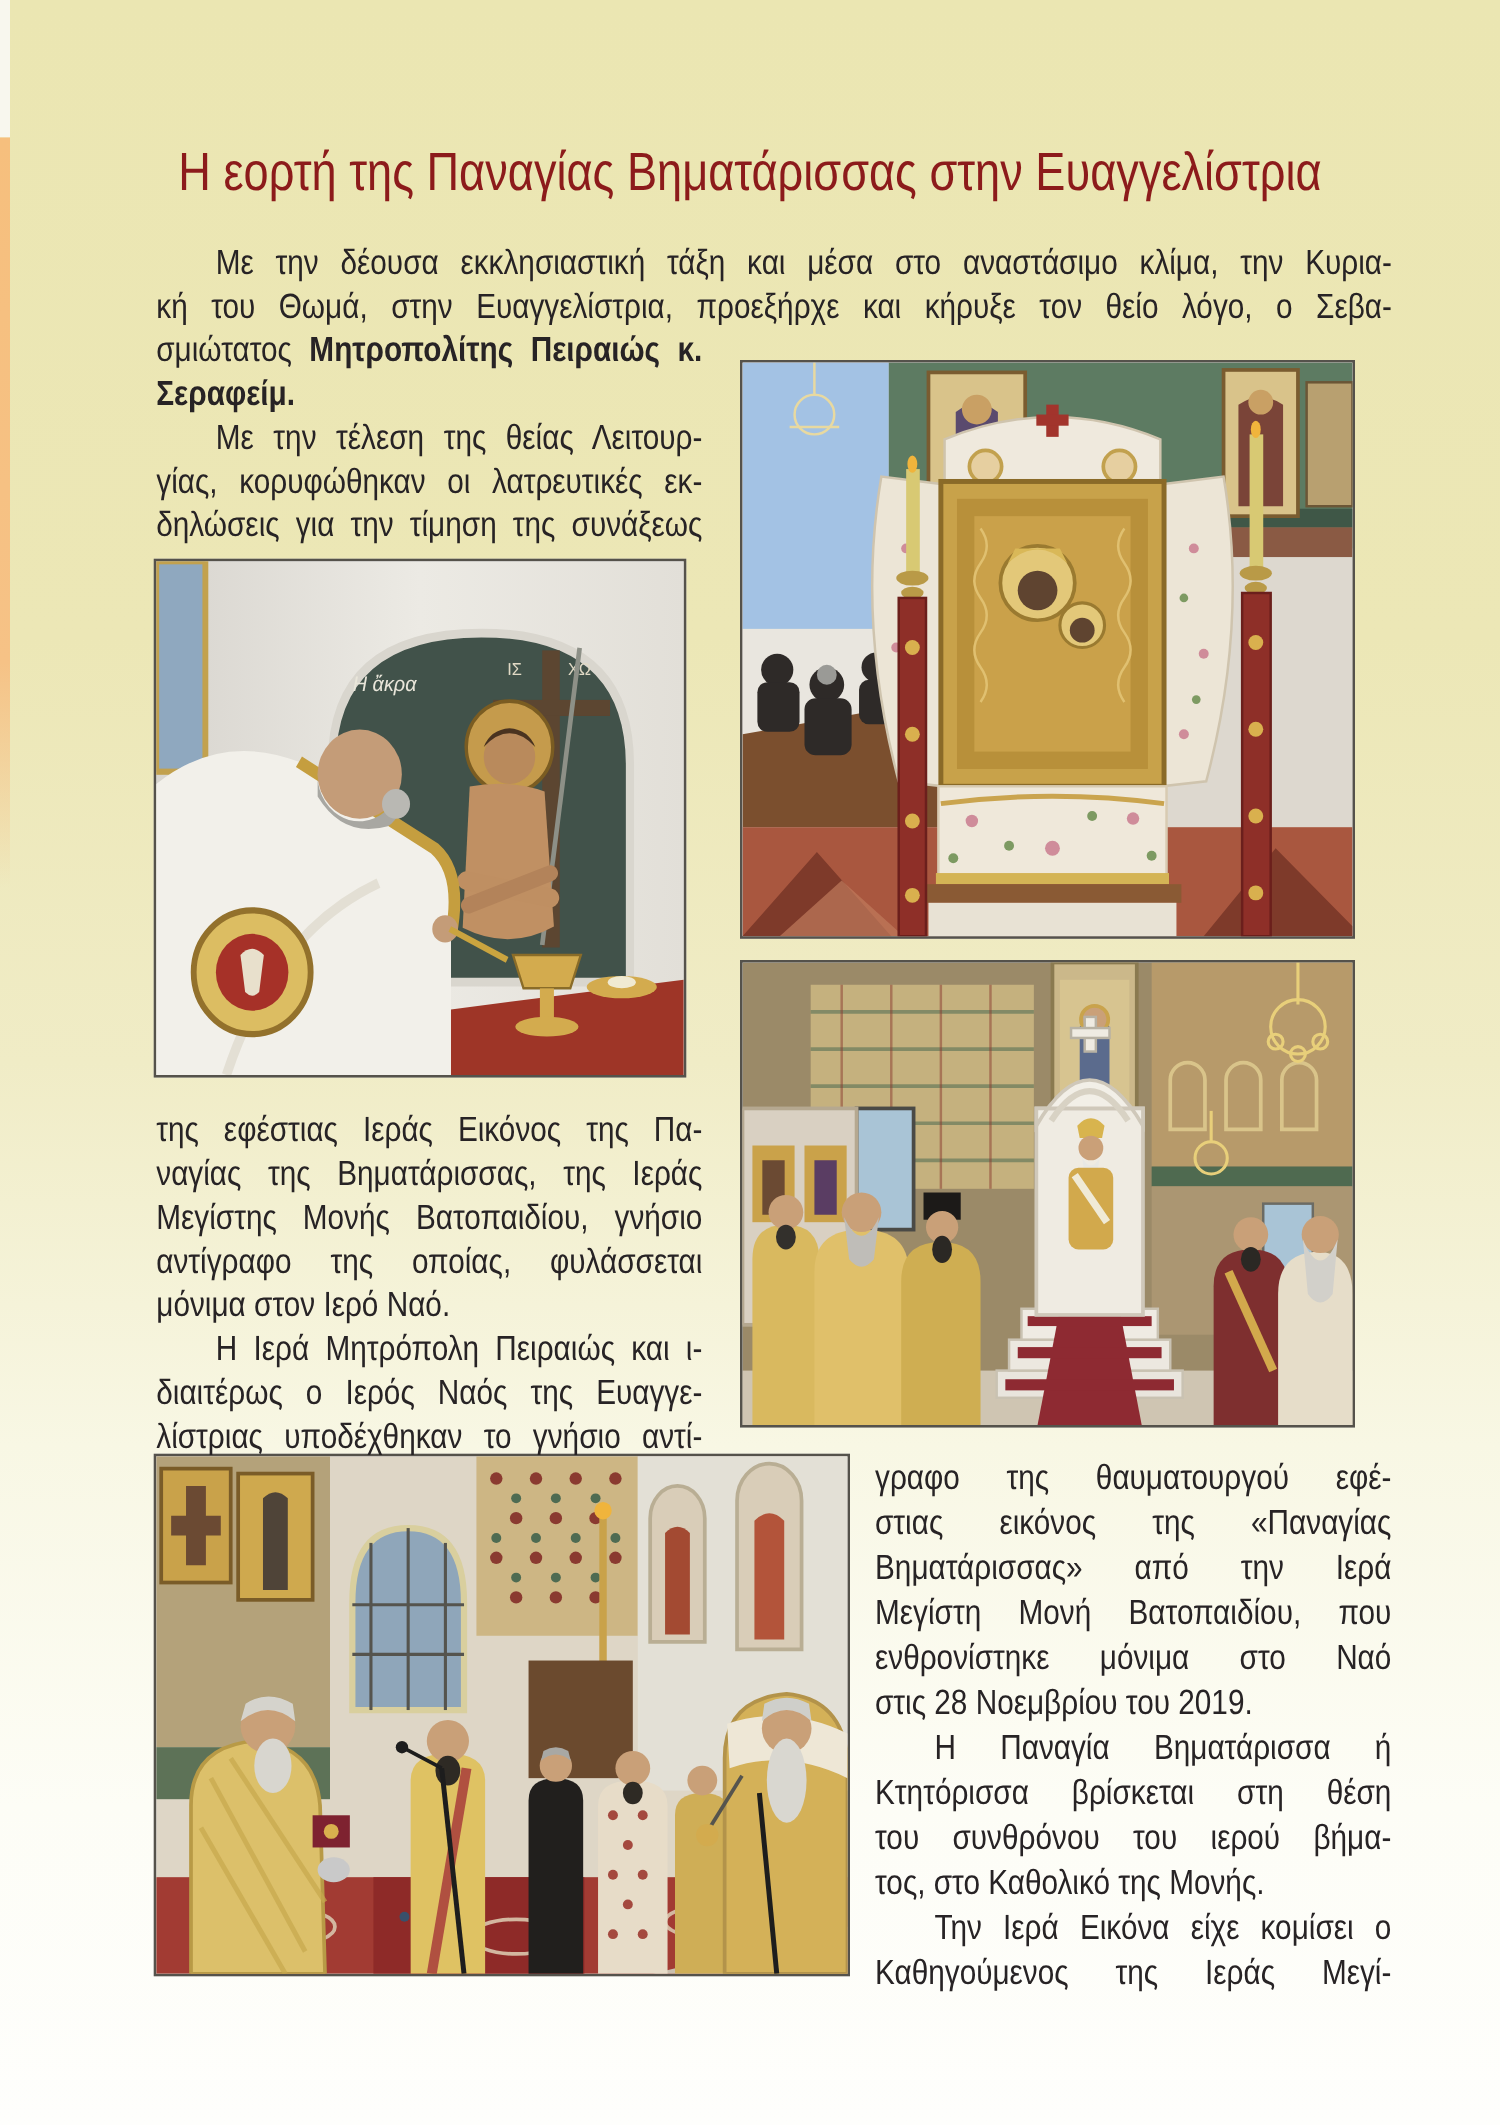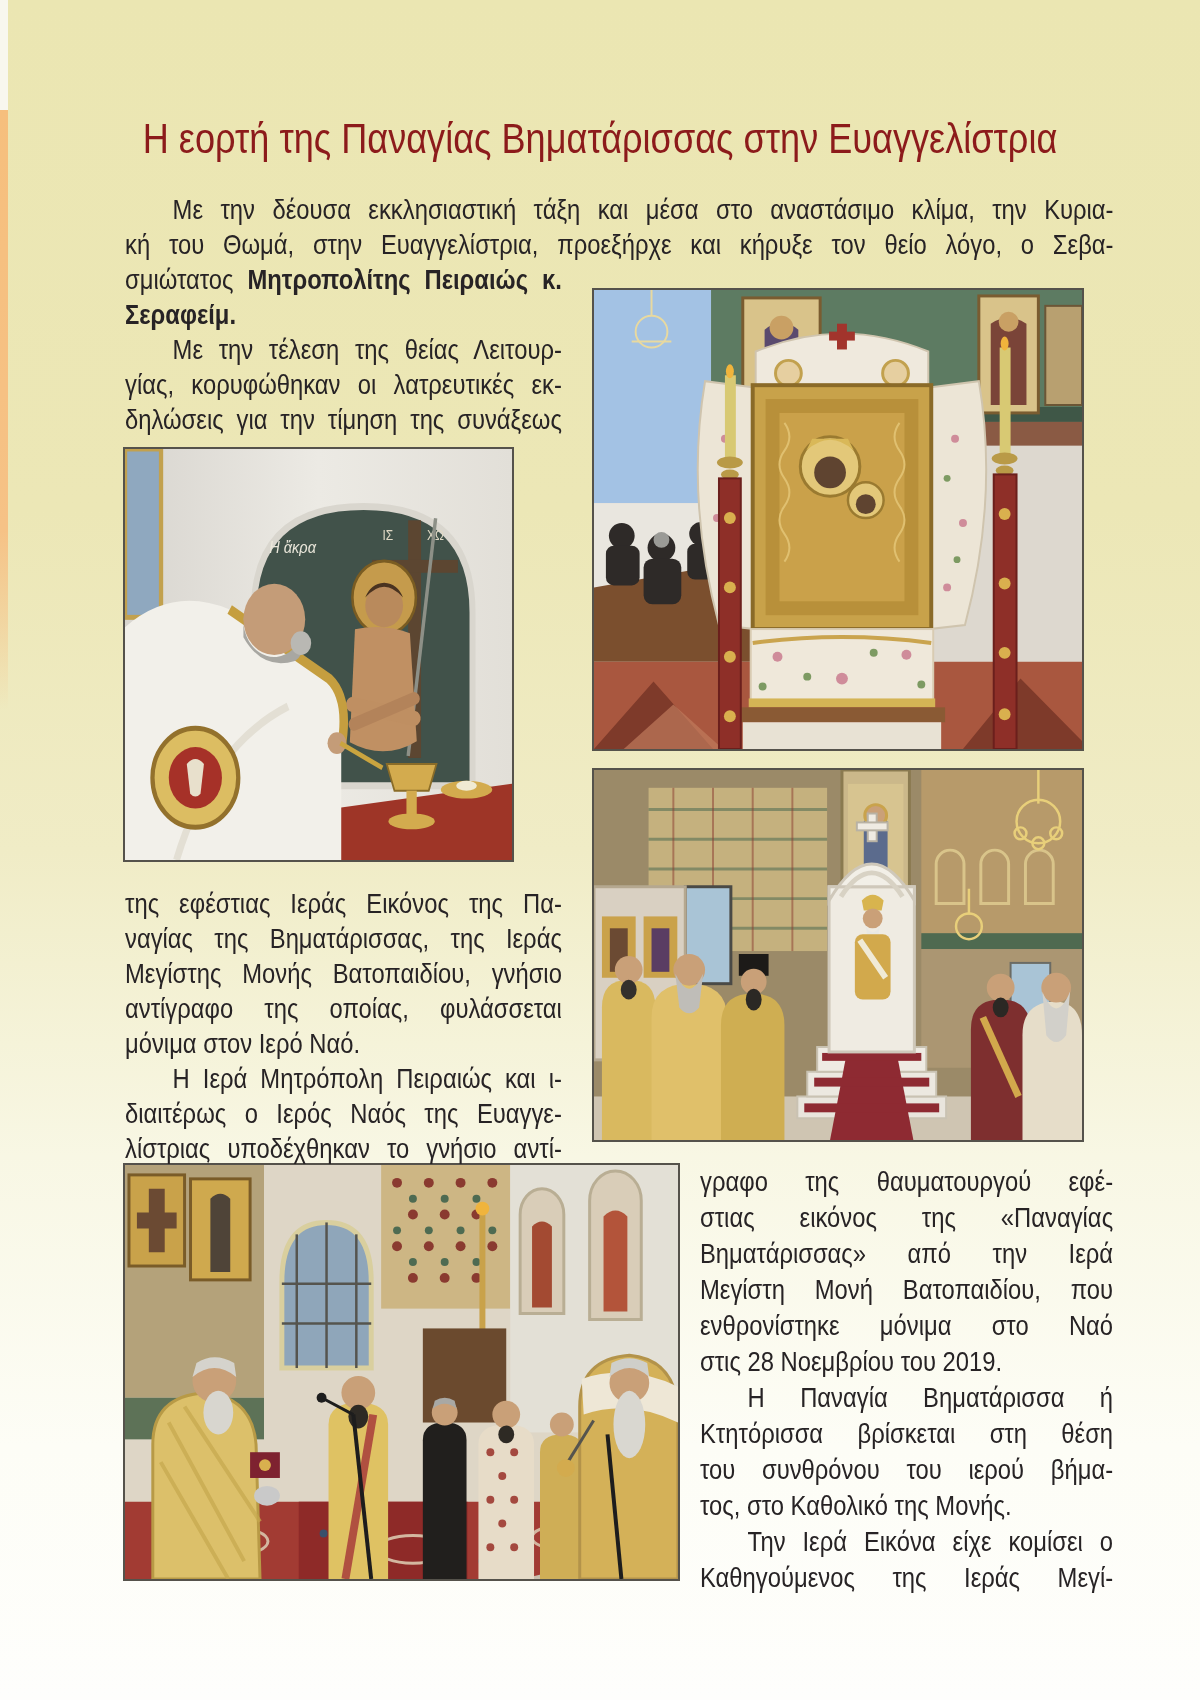--- a/index.html
+++ b/index.html
@@ -41,21 +41,21 @@
   </div>
 
   <div class="col" style="left:125px;top:262px;width:514px;">
     <div class="line"><span>σμιώτατος </span><span class="b">Μητροπολίτης Πειραιώς κ.</span></div>
     <div class="line l b">Σεραφείμ.</div>
     <div class="line ind">Με την τέλεση της θείας Λειτουρ-</div>
     <div class="line">γίας, κορυφώθηκαν οι λατρευτικές εκ-</div>
     <div class="line">δηλώσεις για την τίμηση της συνάξεως</div>
   </div>
 
-  <div class="photo" style="left:123px;top:447px;width:391px;height:415px;">
+  <div class="photo" style="left:123px;top:447px;width:426px;height:415px;">
     <svg viewBox="0 0 451 415" preserveAspectRatio="none">
       <defs>
         <linearGradient id="wall1" x1="0" y1="0" x2="1" y2="0">
           <stop offset="0" stop-color="#d8d5cf"></stop>
             <stop offset="0.5" stop-color="#eceae4"></stop>
             <stop offset="1" stop-color="#e2dfd8"></stop>
         </linearGradient>
       </defs>
       <rect width="451" height="415" fill="url(#wall1)"></rect>
       <rect x="0" y="0" width="42" height="170" fill="#8fa8bf" stroke="#c2a14e" stroke-width="5"></rect>

